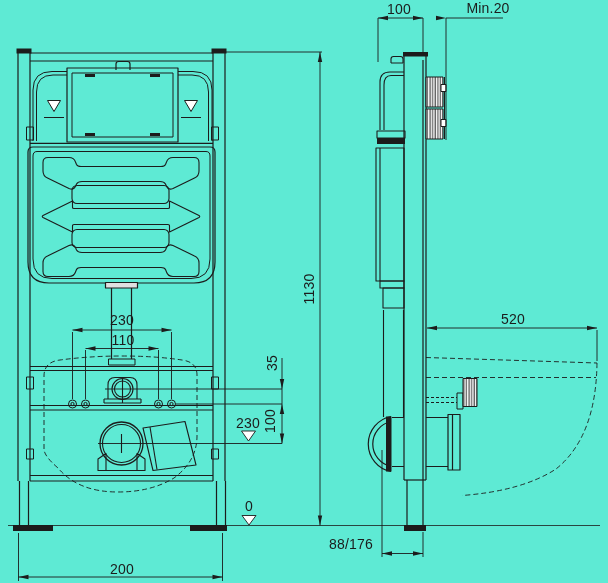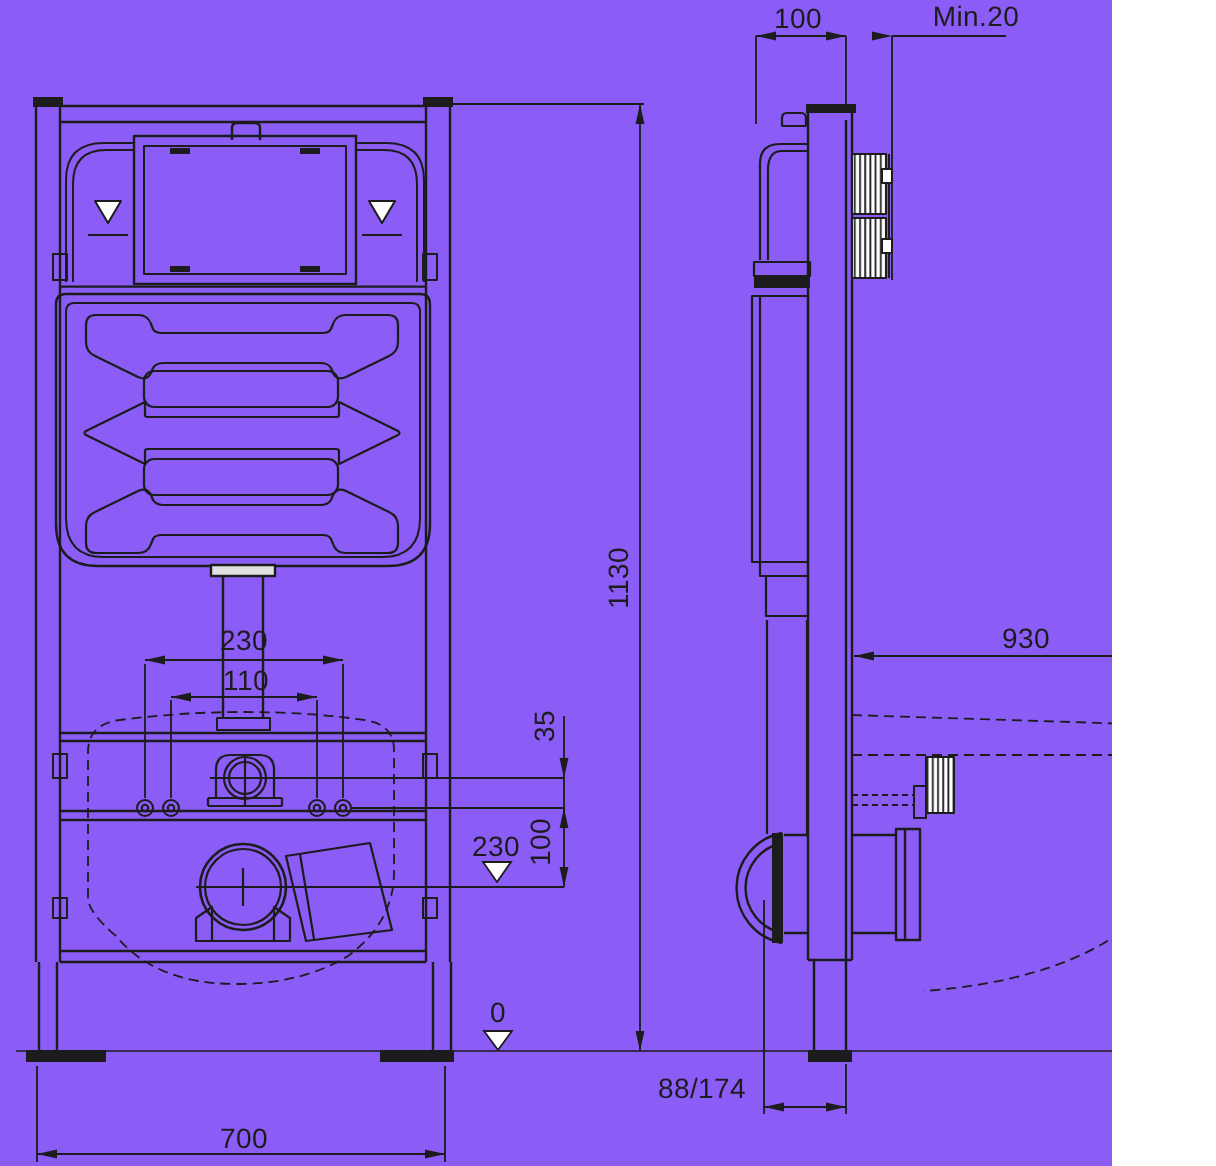--- a/index.html
+++ b/index.html
@@ -1,16 +1,16 @@
 <!DOCTYPE html>
 <html><head>
 <meta charset="utf-8">
 <style>
   html,body{margin:0;padding:0;background:#fff;}
-  .canvas{position:relative;width:556px;height:583px;background:#8b5cf6;overflow:hidden;
+  .canvas{position:relative;width:608px;height:583px;background:#5eead4;overflow:hidden;
           font-family:"Liberation Sans", sans-serif;color:#1c1c1c;}
   .art{position:absolute;left:0;top:0;}
   .lbl{position:absolute;transform:translate(-50%,-50%);font-size:14px;line-height:1;
        white-space:nowrap;color:#1c1c1c;letter-spacing:0.2px;}
   .rot{transform:translate(-50%,-50%) rotate(-90deg);}
 </style>
 </head>
 <body>
 
 <div class="canvas">
@@ -257,18 +257,18 @@
 </svg>
 
 <span class="lbl" style="left:399px;top:9px">100</span>
 <span class="lbl" style="left:488px;top:8px">Min.20</span>
 <span class="lbl rot" style="left:309px;top:289px">1130</span>
 <span class="lbl" style="left:122px;top:320px">230</span>
 <span class="lbl" style="left:123px;top:340px">110</span>
 <span class="lbl rot" style="left:272px;top:363px">35</span>
 <span class="lbl" style="left:248px;top:423px">230</span>
 <span class="lbl rot" style="left:270px;top:421px">100</span>
-<span class="lbl" style="left:513px;top:319px">930</span>
+<span class="lbl" style="left:513px;top:319px">520</span>
 <span class="lbl" style="left:249px;top:506px">0</span>
-<span class="lbl" style="left:351px;top:544px">88/174</span>
-<span class="lbl" style="left:122px;top:569px">700</span>
+<span class="lbl" style="left:351px;top:544px">88/176</span>
+<span class="lbl" style="left:122px;top:569px">200</span>
 
 </div>
 
 </body></html>

